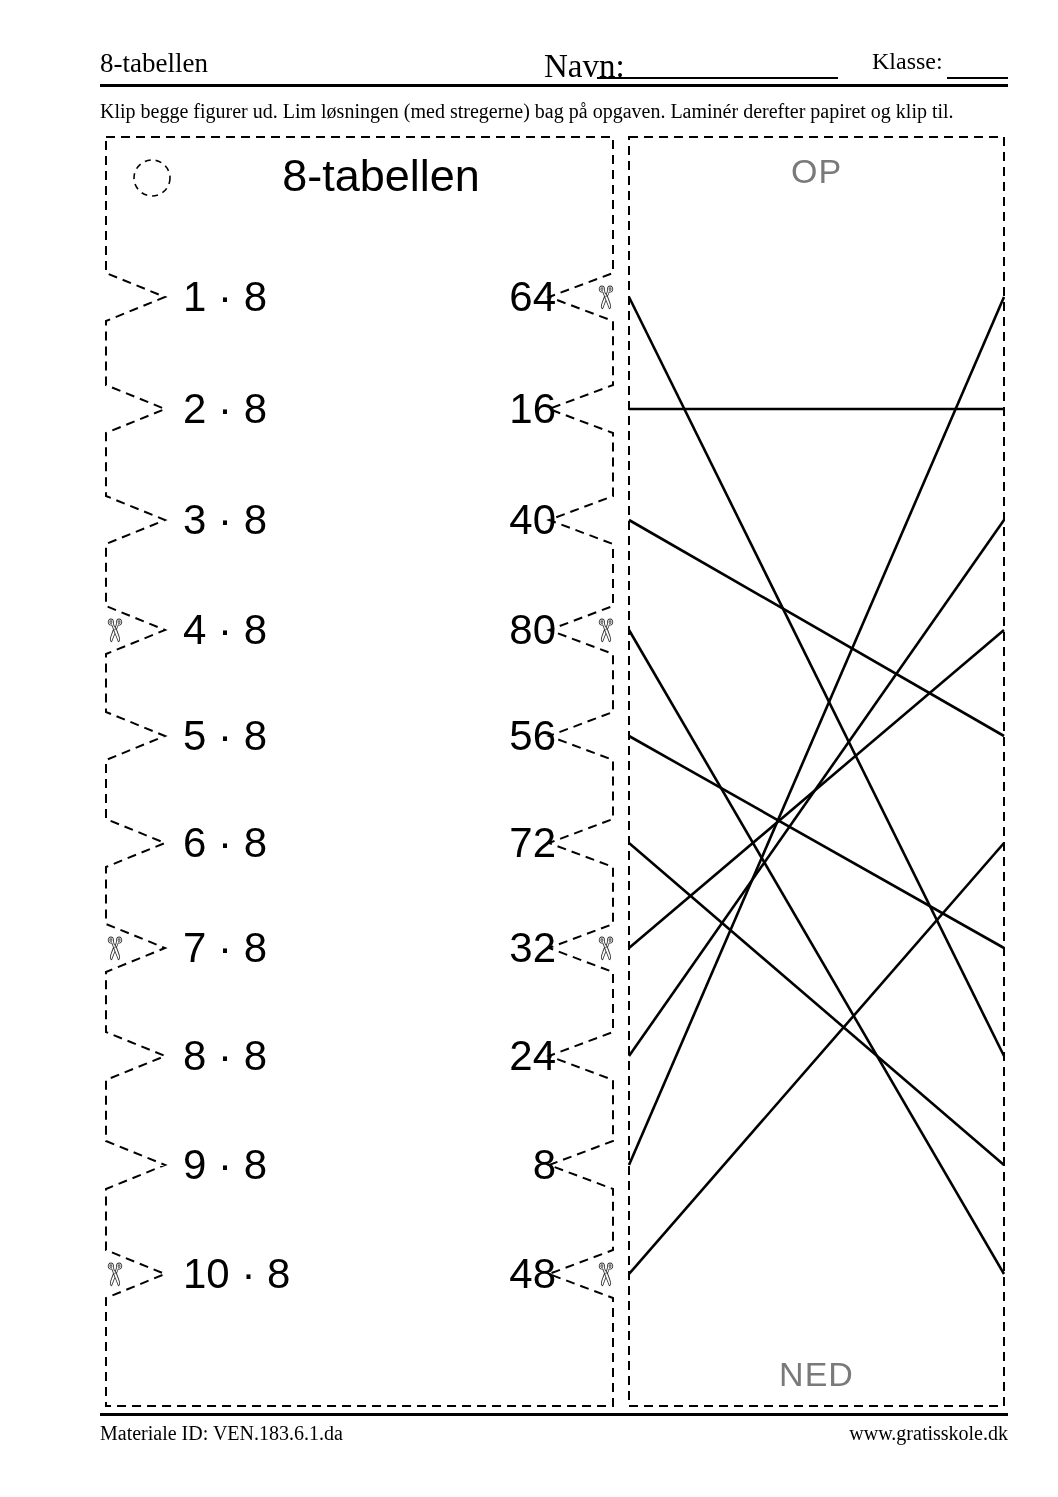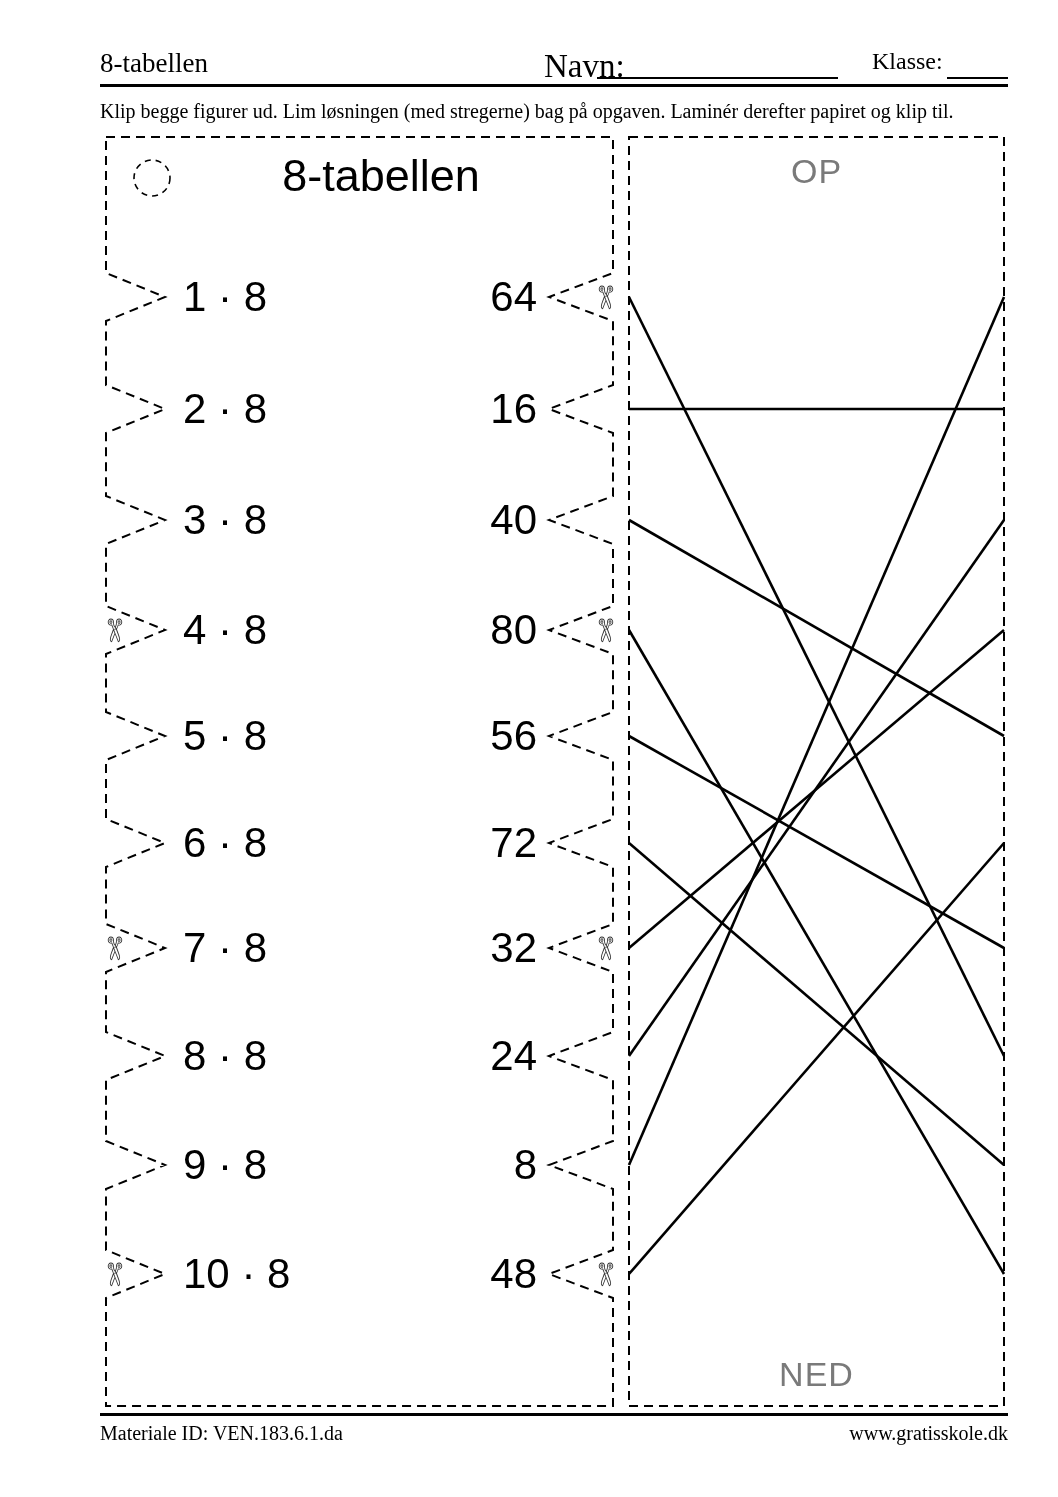--- a/index.html
+++ b/index.html
@@ -31,21 +31,21 @@
     left:381px;top:176px;transform:translate(-50%,-50%);
     font-family:"Liberation Sans", sans-serif;
     font-size:45px;letter-spacing:0px;white-space:nowrap;
   }
   .trow{left:0;top:0;width:100%;height:0;}
   .trow .prob{
     position:absolute;left:183px;top:0;transform:translateY(-50%);
     font-family:"Liberation Sans", sans-serif;font-size:42px;white-space:nowrap;
   }
   .trow .ans{
-    position:absolute;left:347px;width:190px;top:0;transform:translateY(-50%);
+    position:absolute;left:366px;width:190px;top:0;transform:translateY(-50%);
     text-align:right;font-family:"Liberation Sans", sans-serif;font-size:42px;
   }
   .scissors{
     transform:translate(-50%,-50%) rotate(90deg);
     font-family:"DejaVu Sans", sans-serif;
     font-size:30px;color:#333;line-height:1;
   }
 
   
   .op-label,.ned-label{

